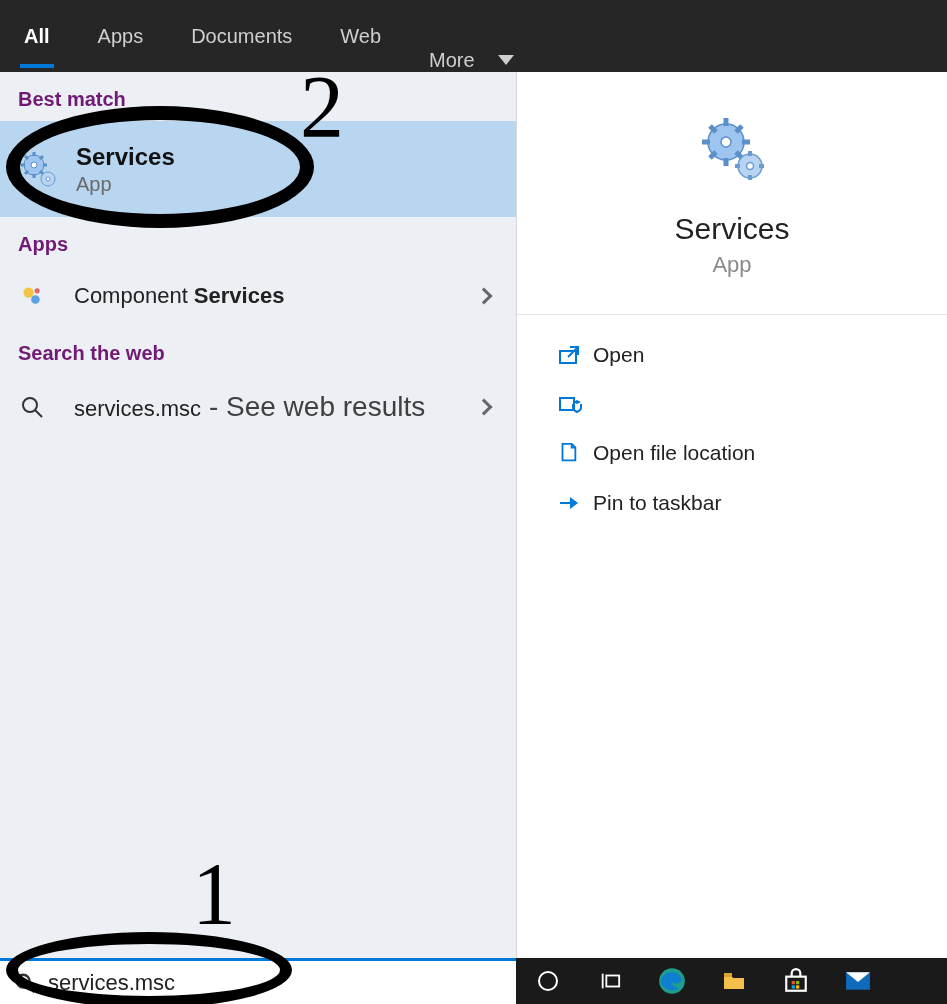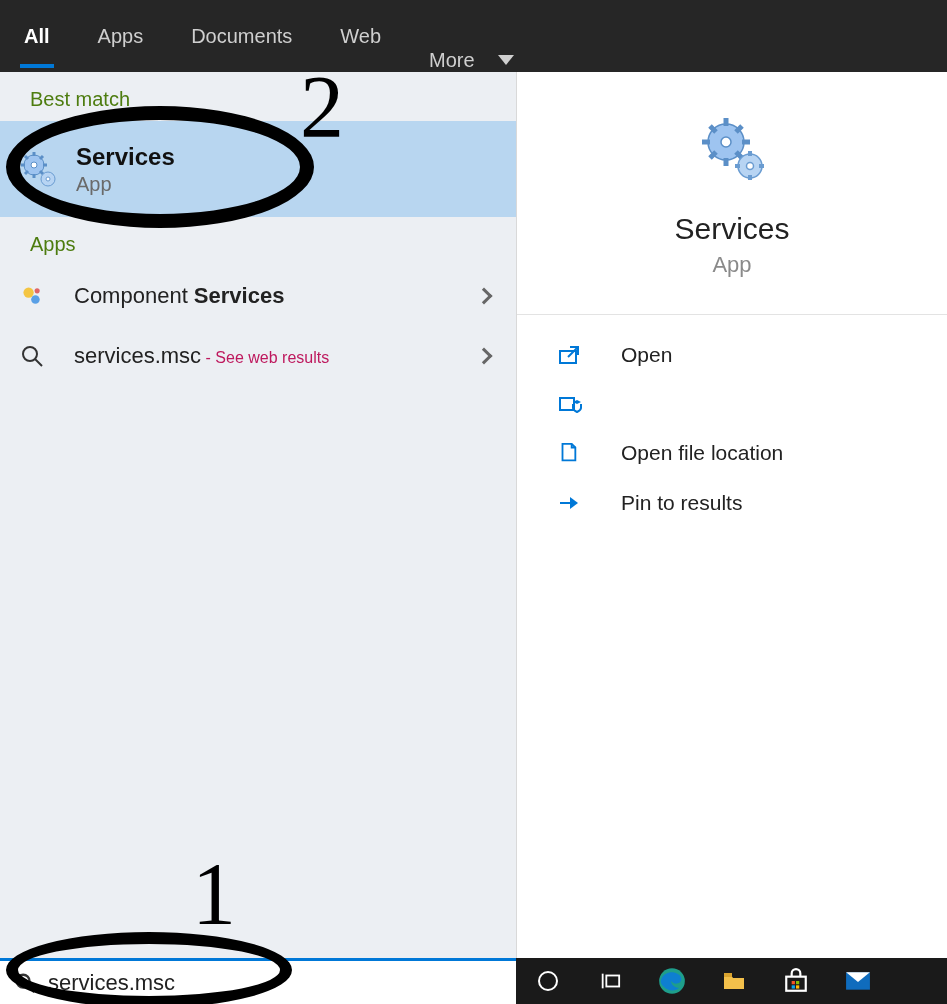--- a/index.html
+++ b/index.html
@@ -36,59 +36,58 @@
   .left {
     width: 516px; background: #eceff3; display: flex; flex-direction: column;
     position: relative;
   }
   .right {
     flex: 1; background: #fff; border-left: 1px solid #d9d9d9;
     display: flex; flex-direction: column;
   }
 
   .section-label {
-    font-size: 20px; font-weight: 400; color: #4d7c0f;
+    font-size: 20px; font-weight: 700; color: #701a75;
     padding: 16px 18px 10px 18px;
-    margin-left: 12px;
   }
 
   .best-match {
     background: #b8d6f0; height: 96px; display: flex; align-items: center;
     padding-left: 18px; gap: 18px; cursor: pointer;
   }
   .bm-icon { width: 40px; height: 40px; display:flex; align-items:center; justify-content:center; }
   .bm-text .bm-title { font-size: 24px; font-weight: 600; color: #111; }
   .bm-text .bm-sub { font-size: 20px; color: #6a6a6a; margin-top: 2px; }
 
   .list-item {
     display: flex; align-items: center; justify-content: space-between;
     padding: 16px 26px 16px 18px; cursor: pointer;
   }
   .li-left { display: flex; align-items: center; gap: 28px; }
   .li-icon { width: 28px; height: 28px; display:flex; align-items:center; justify-content:center; }
   .li-text { font-size: 22px; color: #222; }
   .li-text b { font-weight: 700; }
-  .li-sub { color: #be185d; font-size: 16px; }
+  .li-sub { color: #404040; font-size: 28px; }
   .chev-right {
     width: 12px; height: 12px; border-top: 3px solid #666; border-right: 3px solid #666;
     transform: rotate(45deg);
   }
 
   
   .detail-head {
     display: flex; flex-direction: column; align-items: center;
     padding: 40px 0 36px 0; border-bottom: 1px solid #e3e3e3;
   }
   .detail-icon { width: 72px; height: 72px; }
   .detail-title { font-size: 30px; color: #222; margin-top: 28px; }
   .detail-sub { font-size: 22px; color: #8a8a8a; margin-top: 6px; }
 
   .actions { padding: 24px 0 0 40px; display: flex; flex-direction: column; gap: 18px; }
   .action {
-    display: flex; align-items: center; gap: 36px; font-size: 21px; color: #222;
+    display: flex; align-items: center; gap: 8px; font-size: 21px; color: #222;
     cursor: pointer; padding: 4px 0;
   }
   .action-icon { width: 28px; height: 22px; color: #0078d7; display:flex; align-items:center; }
 
   
   .searchbar {
     position: absolute; left: 0; bottom: 0; width: 516px; height: 46px;
     background: #fff; border-top: 3px solid #0078d7;
     display: flex; align-items: center; padding: 0 14px; gap: 12px;
   }
@@ -170,20 +169,21 @@
             <circle cx="20" cy="8" r="3" fill="#e06666"></circle>
           </svg>
         </div>
         <div class="li-text">
           <span>Component </span><b>Services</b>
         </div>
       </div>
       <span class="chev-right"></span>
     </div>
 
+    <div class="section-label">Search the web</div>
 
     <div class="list-item">
       <div class="li-left">
         <div class="li-icon">
           <svg viewBox="0 0 24 24" width="24" height="24" fill="none" stroke="#333" stroke-width="2">
             <circle cx="10" cy="10" r="7"></circle>
               <line x1="15" y1="15" x2="22" y2="22"></line>
           </svg>
         </div>
         <div class="li-text">
@@ -249,21 +249,21 @@
       </div>
 
 
       <div class="action">
         <span class="action-icon">
           <svg viewBox="0 0 24 20" width="26" height="20" fill="none" stroke="#0078d7" stroke-width="2">
             <path d="M2 10h10"></path>
               <path d="M12 4v12l8-6z" fill="#0078d7" stroke="none"></path>
           </svg>
         </span>
-        <span>Pin to results</span>
+        <span>Pin to taskbar</span>
       </div>
 
     </div>
   </div>
 
 </div>
 
 <div class="searchbar">
   <span class="search-icon">
     <svg viewBox="0 0 24 24" width="22" height="22" fill="none" stroke="#333" stroke-width="2.5">

